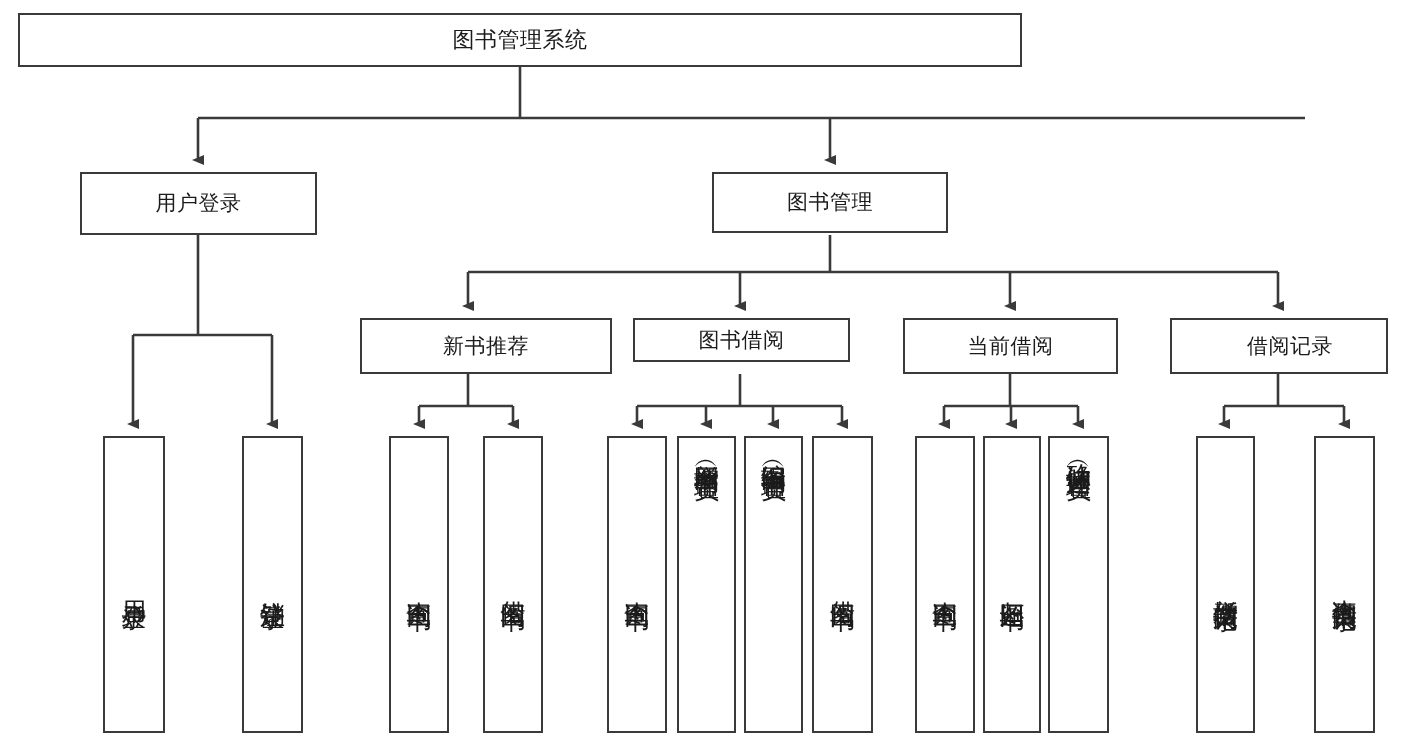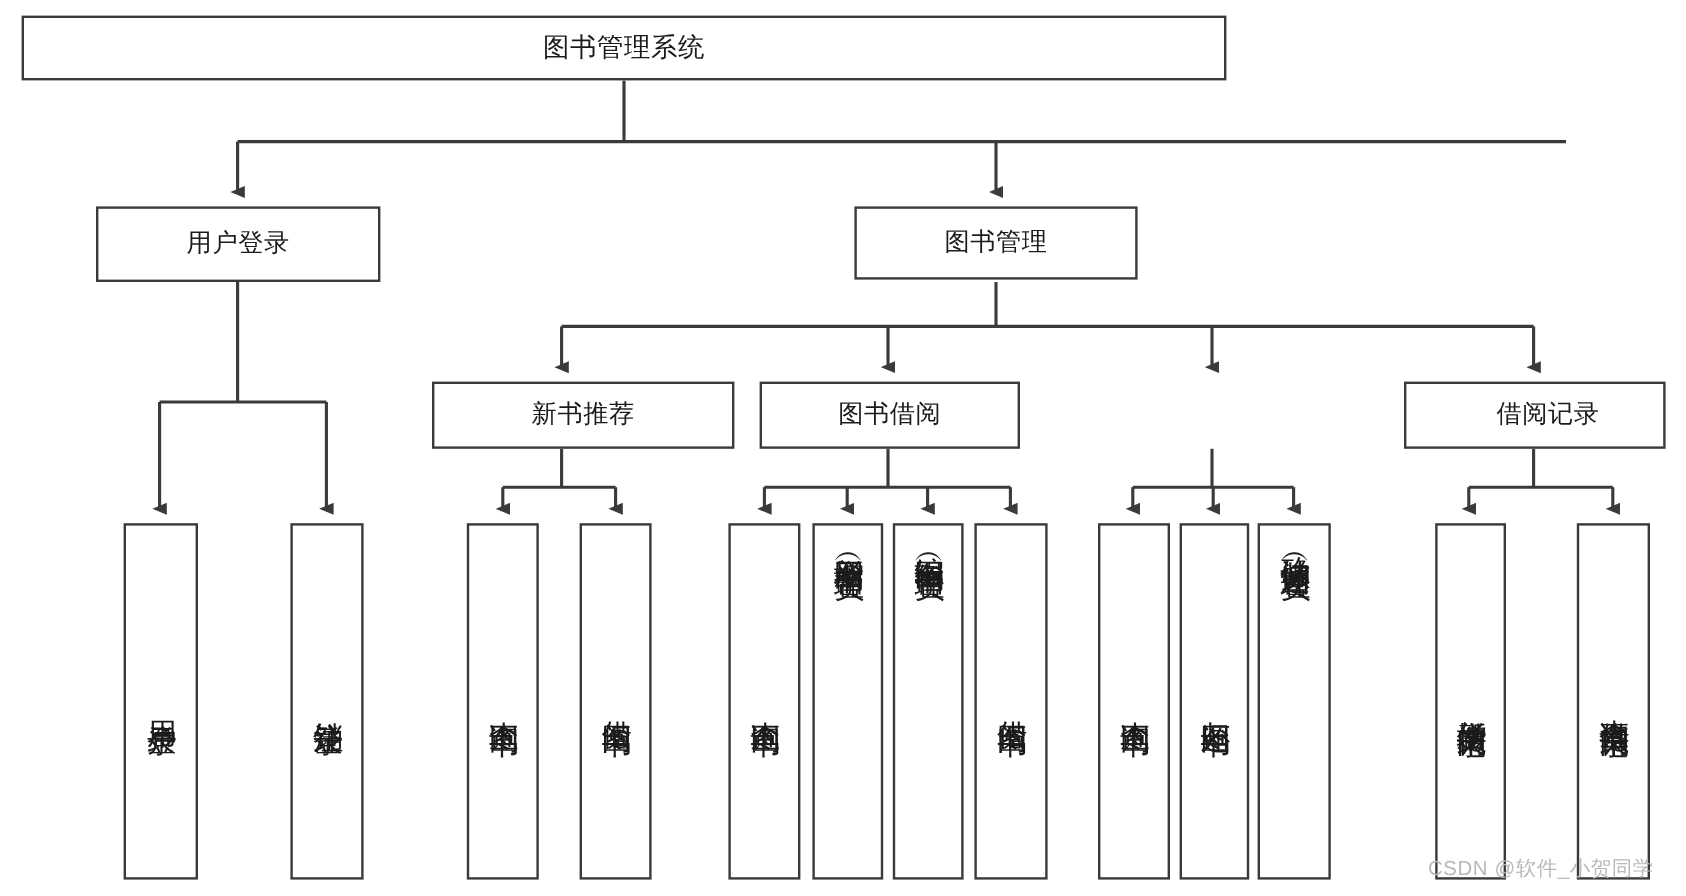--- a/index.html
+++ b/index.html
@@ -134,22 +134,25 @@
   <div class="node horiz" style="left:80px;top:172px;width:237px;height:63px;">
     <span class="label">用户登录</span>
   </div>
   <div class="node horiz" style="left:712px;top:172px;width:236px;height:61px;">
     <span class="label">图书管理</span>
   </div>
 
   <div class="node horiz" style="left:360px;top:318px;width:252px;height:56px;">
     <span class="label">新书推荐</span>
   </div>
-  <div class="node horiz" style="left:633px;top:318px;width:217px;height:56px;">
+  <div class="node horiz" style="left:633px;top:318px;width:217px;height:44px;">
     <span class="label">图书借阅</span>
+  </div>
+  <div class="node horiz" style="left:903px;top:318px;width:215px;height:56px;">
+    <span class="label">当前借阅</span>
   </div>
   <div class="node horiz" style="left:1170px;top:318px;width:218px;height:56px;padding-left:22px;">
     <span class="label">借阅记录</span>
   </div>
 
   <div class="node vert centered" style="left:103px;top:436px;width:62px;height:297px;">
     <span class="label">用户登录</span>
   </div>
   <div class="node vert centered" style="left:242px;top:436px;width:61px;height:297px;">
     <span class="label">注销登录</span>
@@ -185,15 +188,14 @@
     <span class="label">确认归还（管理员）</span>
   </div>
 
   <div class="node vert centered" style="left:1196px;top:436px;width:59px;height:297px;">
     <span class="label">新增借阅记录</span>
   </div>
   <div class="node vert centered" style="left:1314px;top:436px;width:61px;height:297px;">
     <span class="label">查询借阅记录</span>
   </div>
 
-  <div id="watermark">CSDN @软件_小贺同学</div>
 
 </div>
 
 </body></html>

